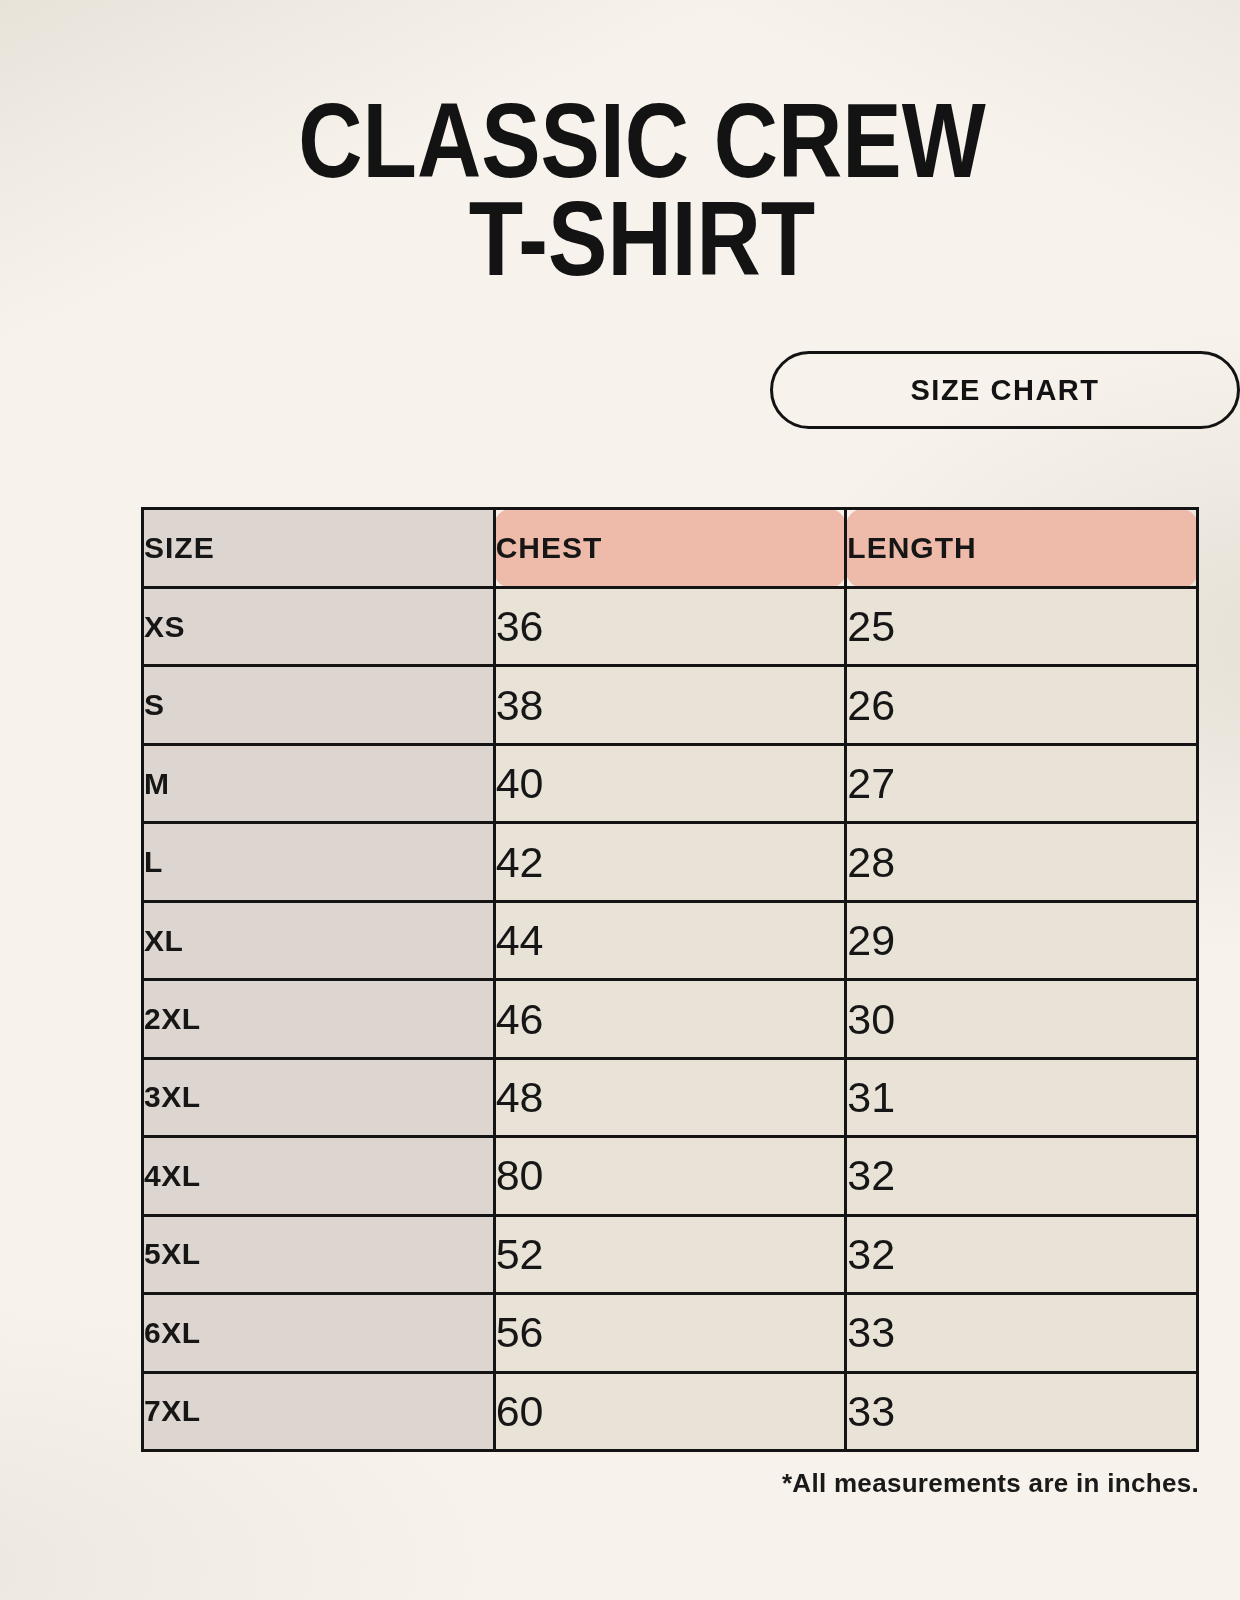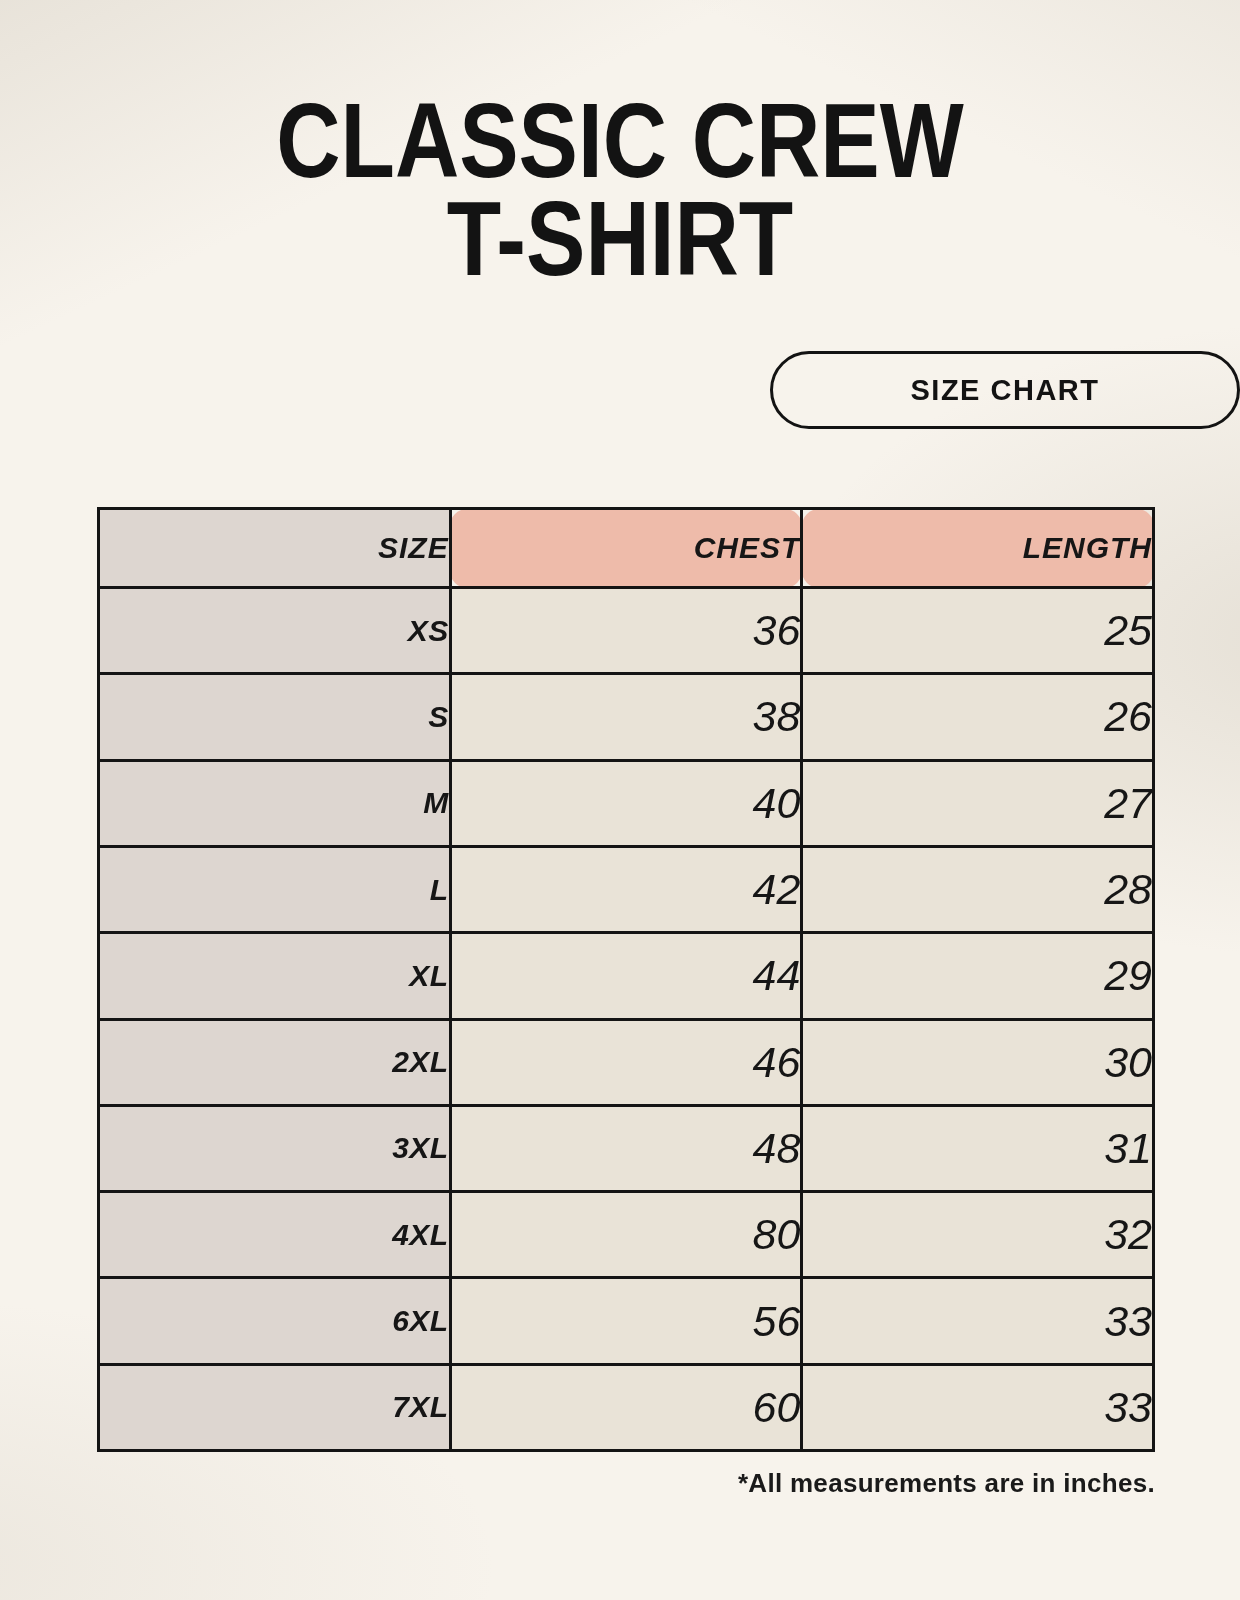--- a/index.html
+++ b/index.html
@@ -23,21 +23,21 @@
     position: absolute;
     inset: 0;
     pointer-events: none;
     background:
       linear-gradient(155deg, rgba(198,190,175,0.30) 0%, rgba(198,190,175,0) 16%),
       linear-gradient(205deg, rgba(198,190,175,0.20) 0%, rgba(198,190,175,0) 12%),
       radial-gradient(70% 32% at 106% 40%, rgba(196,188,172,0.35), rgba(196,188,172,0) 62%),
       radial-gradient(80% 28% at -8% 98%, rgba(202,194,179,0.25), rgba(202,194,179,0) 60%);
   }
 
-  .page { position: relative; z-index: 1; }
+  .page { position: relative; z-index: 1; padding-left: 44px; }
 
   .title {
     padding-top: 92px;
     text-align: center;
     font-weight: 700;
     font-size: 106px;
     line-height: 0.92;
     letter-spacing: 0px;
     color: #131313;
   }
@@ -75,23 +75,22 @@
 
   table.size-chart {
     width: 100%;
     height: 945px;
     border-collapse: collapse;
     table-layout: fixed;
   }
   table.size-chart th,
   table.size-chart td {
     border: 3px solid #141414;
-    text-align: right;
+    text-align: left;
     vertical-align: middle;
-    font-style: italic;
   }
 
   
   thead th {
     height: 79px;
     font-size: 30px;
     font-weight: 700;
     letter-spacing: 1px;
   }
   thead th.col-size   { background: #ddd6d0; }
@@ -178,20 +177,25 @@
           <th class="size-cell">3XL</th>
           <td>48</td>
           <td>31</td>
         </tr>
         <tr>
           <th class="size-cell">4XL</th>
           <td>80</td>
           <td>32</td>
         </tr>
         <tr>
+          <th class="size-cell">5XL</th>
+          <td>52</td>
+          <td>32</td>
+        </tr>
+        <tr>
           <th class="size-cell">6XL</th>
           <td>56</td>
           <td>33</td>
         </tr>
         <tr>
           <th class="size-cell">7XL</th>
           <td>60</td>
           <td>33</td>
         </tr>
       </tbody>

